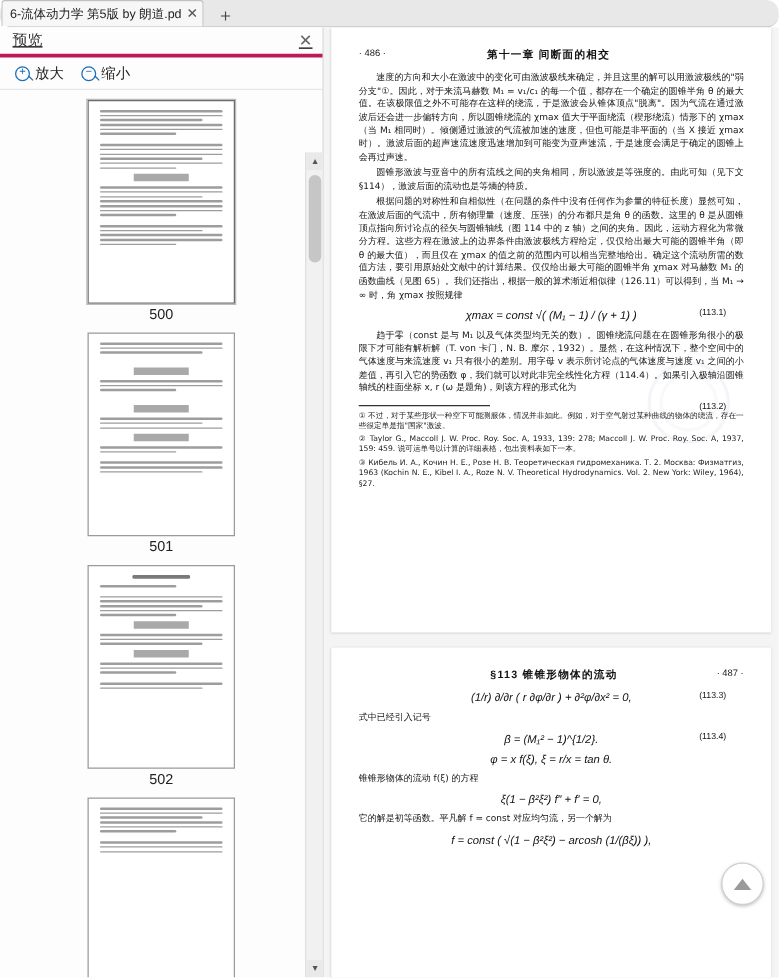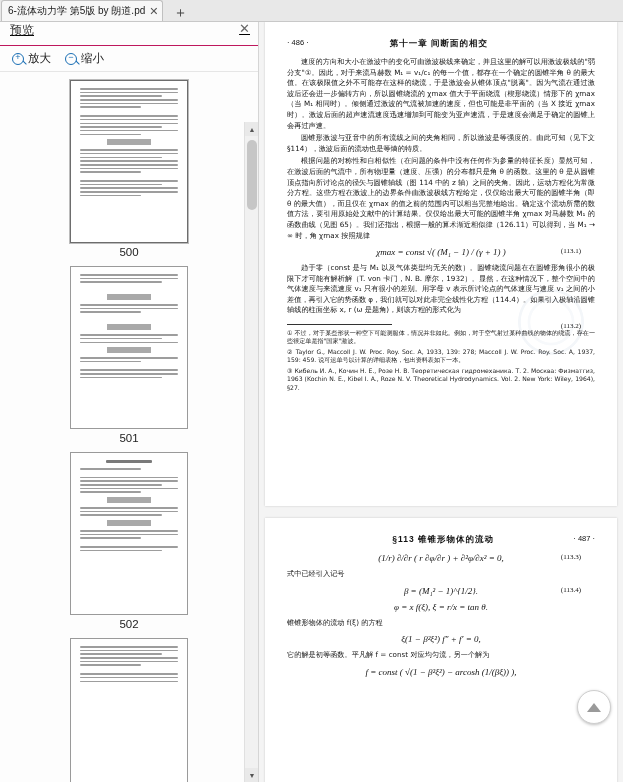--- a/index.html
+++ b/index.html
@@ -12,20 +12,21 @@
   }
 
   
   .tabbar {
     height: 22px;
     background: #e8e8e8;
     border-bottom: 1px solid #c8c8c8;
     display: flex;
     align-items: flex-end;
     position: relative;
+    border-radius: 10px;
   }
   .tab {
     height: 21px;
     background: #f7f7f7;
     border: 1px solid #c0c0c0;
     border-bottom: none;
     border-top-left-radius: 3px;
     border-top-right-radius: 3px;
     display: flex;
     align-items: center;
@@ -68,23 +69,24 @@
     width: 259px;
     background: #fdfdfd;
     border-right: 1px solid #d5d5d5;
     display: flex;
     flex-direction: column;
     position: relative;
   }
   .left-header {
     height: 24px;
     display: flex;
+    align-items: center;
     justify-content: space-between;
     padding: 0 8px 0 10px;
-    border-bottom: 1px solid #be185d;
+    border-bottom: 3px solid #be185d;
     text-decoration: underline;
   }
   .left-header-title {
     font-size: 12px;
     color: #333;
   }
   .left-header-close {
     font-size: 13px;
     color: #666;
     cursor: pointer;
@@ -254,21 +256,21 @@
     text-align: justify;
     text-indent: 14px;
     margin: 0 0 2px 0;
     font-family: "DejaVu Sans", sans-serif;
   }
   .para.noind { text-indent: 0; }
 
   .eq {
     text-align: center;
     font-size: 8px;
-    font-family: Liberation Serif, serif;
+    font-family: Liberation Sans, sans-serif;
     font-style: italic;
     margin: 6px 13px;
     position: relative;
     color: #111;
   }
   .eq .num {
     position: absolute;
     right: 1px;
     font-style: normal;
     font-size: 7px;

